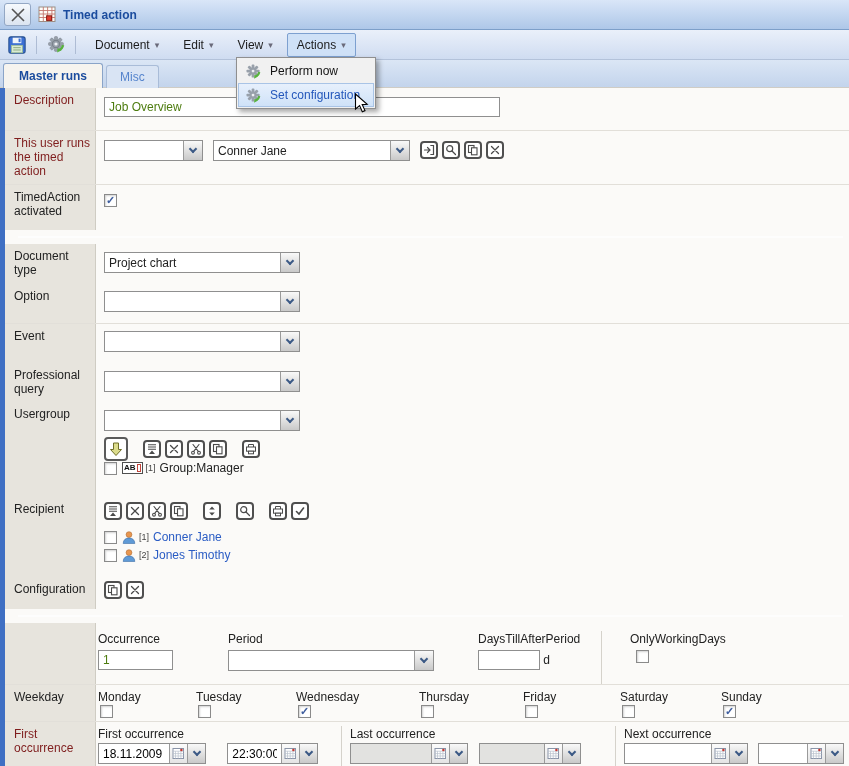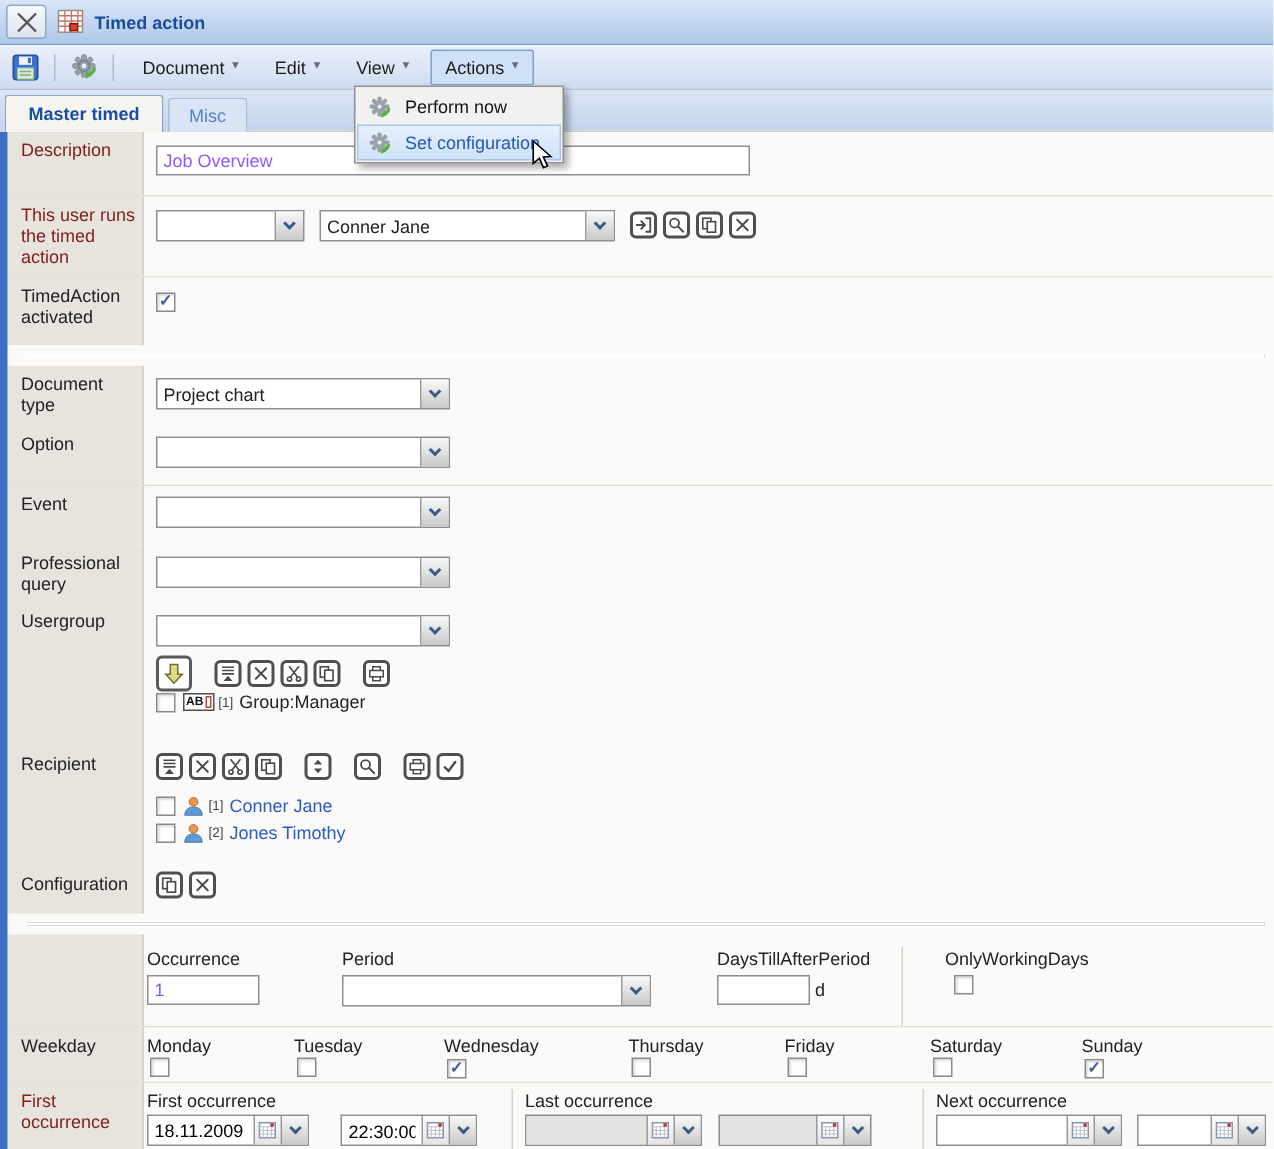--- a/index.html
+++ b/index.html
@@ -25,21 +25,21 @@
 
   
   .toolbar {
     height:30px; display:flex; align-items:center; padding:0 5px;
     background:linear-gradient(#eaf0fa,#cfdcf1);
     border-bottom:1px solid #b3c2da;
   }
   .toolbtn { width:24px; height:24px; display:flex; align-items:center; justify-content:center; border-radius:2px; }
   .tsep { width:1px; height:18px; background:#aebcd4; margin:0 7px; }
   .menuitem {
-    padding:4px 9px; margin:0 2px; display:flex; gap:5px;
+    padding:4px 9px; margin:0 2px; display:flex; align-items:center; gap:5px;
     color:#1c1c1c; border:1px solid transparent; border-radius:2px; white-space:nowrap;
   }
   .menuitem .caret { font-size:9px; color:#6a6a7a; }
   .menuitem.open { background:#cfe1f7; border-color:#7da0d0; }
 
   
   .menupopup {
     position:absolute; left:236px; top:57px; width:140px; z-index:20;
     background:#f1f1f1; border:1px solid #8f8f8f; box-shadow:3px 3px 5px rgba(0,0,0,.35);
     padding:1px;
@@ -73,21 +73,21 @@
   }
   .lbl.red { color:#7f1d1d; }
   .fld { flex:1; padding:6px 0 0 8px; position:relative; background:#fbfaf8; }
   .thinb { border-bottom:1px solid #e2dfd9; }
   .hsep { height:14px; display:flex; align-items:center; padding:0 6px 0 13px; margin-left:5px; background:#fbfaf8; }
   .hsep .bar { flex:1; height:2px; background:#6b6b6b; border-bottom:2px solid #fdfdfd; }
 
   
   input.tin {
     height:20px; border:1px solid #8f8f8f; background:#fff; padding:2px 4px;
-    font-family:"Liberation Sans", sans-serif; font-size:12px; color:#8b5cf6;
+    font-family:"Liberation Sans", sans-serif; font-size:12px; color:#4d7c0f;
   }
   .combo { display:inline-flex; height:21px; border:1px solid #8f8f8f; background:#fff; vertical-align:middle; }
   .combo .val { flex:1; padding:3px 4px 0 4px; white-space:nowrap; overflow:hidden; }
   .combo .btn {
     width:19px; flex:0 0 19px; background:linear-gradient(#f9f9f9,#c9c9c9);
     border-left:1px solid #9a9a9a; display:flex; align-items:center; justify-content:center;
   }
   .chev { width:6px; height:6px; border-right:2px solid #3c5a86; border-bottom:2px solid #3c5a86; transform:rotate(45deg); margin-top:-3px; }
   .cb {
     width:13px; height:13px; border:1px solid #8a8a8a; background:#fff;
@@ -184,21 +184,21 @@
       <span>View</span>
       <span class="caret">▾</span>
     </div>
     <div class="menuitem open">
       <span>Actions</span>
       <span class="caret">▾</span>
     </div>
   </div>
 
   <div class="tabbar">
-    <div class="tab active">Master timed</div>
+    <div class="tab active">Master runs</div>
     <div class="tab inactive">Misc</div>
   </div>
 
   <div class="menupopup">
     <div class="popitem">
       <span>
         <svg width="15" height="15" viewBox="0 0 16 16">
           <g fill="#98a0aa">
               <rect x="6" y="0.5" width="3" height="14" rx="1"></rect>
               <rect x="0.5" y="6" width="14" height="3" rx="1"></rect>

